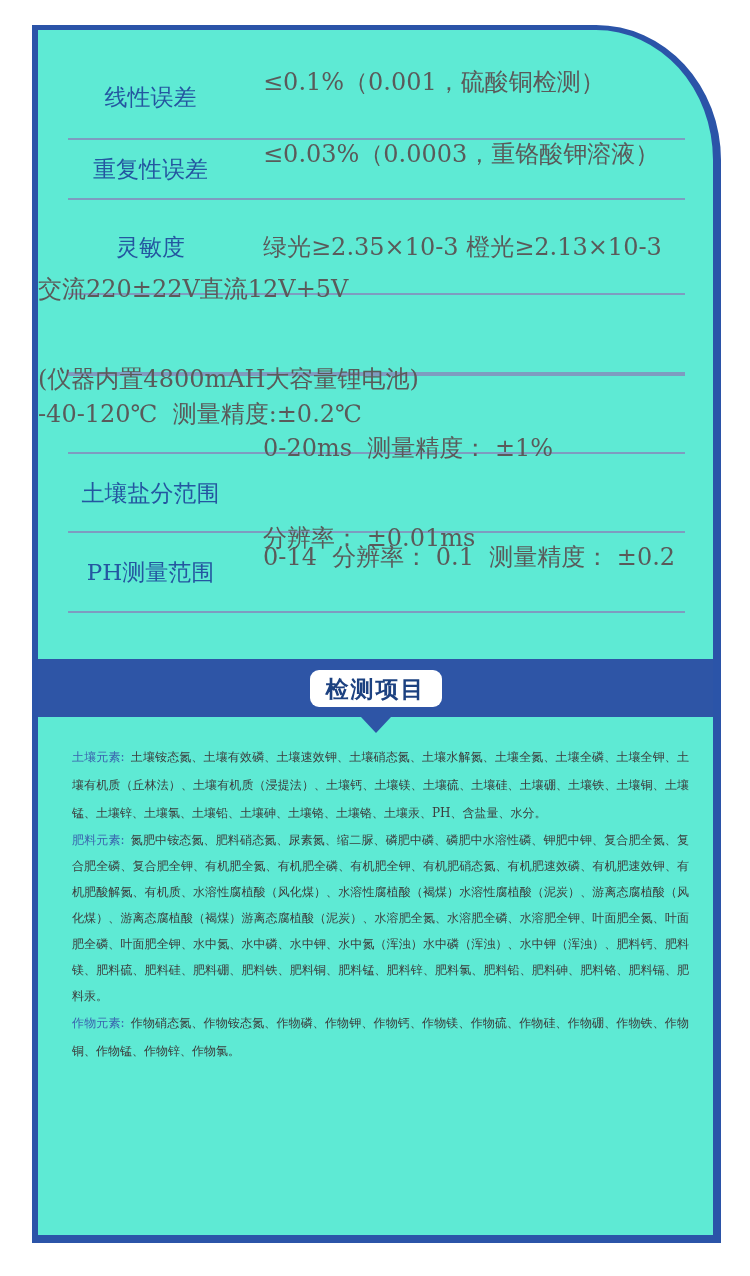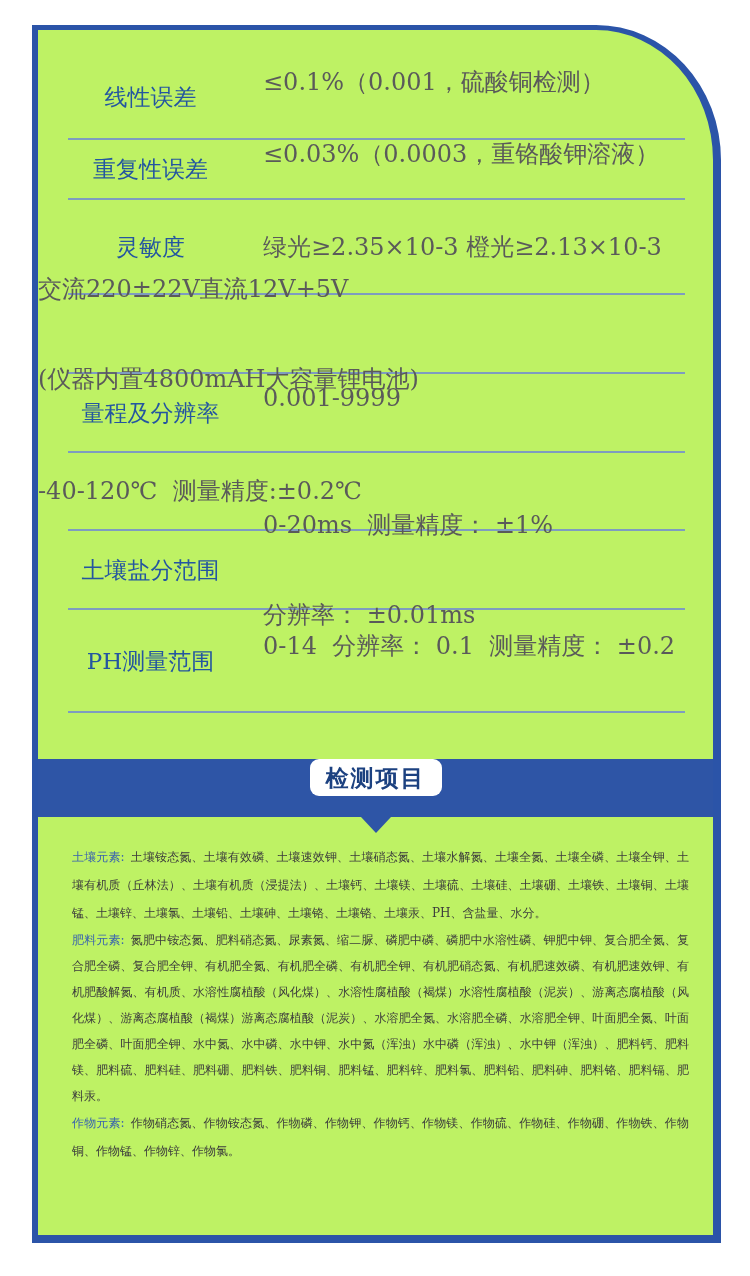--- a/index.html
+++ b/index.html
@@ -1,32 +1,32 @@
 <!DOCTYPE html>
 <html><head>
 <meta charset="utf-8">
 <style>
   html,body{margin:0;padding:0;background:#ffffff;}
   .page{position:relative;width:750px;height:1276px;background:#ffffff;overflow:hidden;
         font-family:"DejaVu Serif","Liberation Serif",serif;}
   .frame{position:absolute;left:32px;top:25px;width:689px;height:1218px;box-sizing:border-box;
          border:5px solid #2b54a8;border-left-width:6px;border-right-width:8px;border-bottom-width:8px;
-         border-top-right-radius:125px 135px;overflow:hidden;background:#bef264;}
+         border-top-right-radius:125px 135px;overflow:hidden;background:#5eead4;}
   
   .spec-table{padding-top:26px;}
   .spec-row{display:flex;align-items:center;}
   .r0{height:82px}.r1{height:58px}.r2{height:93px}.r3{height:77px}
-  .r4{height:77px}.r5{height:76px}.r6{height:77px}.r7{height:101px}
+  .r4{height:77px}.r5{height:76px}.r6{height:77px}.r7{height:78px}
   .spec-label{width:225px;flex:0 0 225px;text-align:center;color:#2456a0;font-size:23px;line-height:28px;}
   .spec-value{flex:1;color:#5a5a5a;font-size:24px;line-height:30px;white-space:pre-wrap;padding-right:8px;}
   .spec-value .v2:empty{display:none;}
   .spec-value span{display:block;}
   .sep{height:2px;background:#7e9cc0;margin:0 28px 0 30px;}
   
-  .banner{margin-top:46px;height:58px;background:#2e55a6;display:flex;justify-content:center;align-items:flex-start;}
+  .banner{margin-top:46px;height:58px;background:#2e55a6;display:flex;justify-content:center;align-items:center;}
   .pill{background:#ffffff;border-radius:9px;padding:4px 16px;color:#1c4180;font-size:23px;
         font-weight:bold;letter-spacing:2px;line-height:29px;}
   .tri-wrap{height:0;text-align:center;}
   .tri{width:0;height:0;margin:0 auto;border-left:15px solid transparent;border-right:15px solid transparent;
        border-top:16px solid #2e55a6;}
   
   .detection{padding:26px 24px 0 34px;font-size:12px;line-height:28px;color:#3c3c3c;text-align:justify;}
   .detection p{margin:0;}
   .detection p.tight{line-height:26px;}
   .sect-label{color:#3a64ae;margin-right:6px;}
@@ -66,27 +66,20 @@
       <div class="sep"></div>
 
       <div class="spec-row r3">
         <div class="spec-value">
           <span class="v1">交流220±22V直流12V+5V</span>
           <span class="v2">(仪器内置4800mAH大容量锂电池)</span>
         </div>
       </div>
       <div class="sep"></div>
 
-      <div class="spec-row r4">
-        <div class="spec-label">量程及分辨率</div>
-        <div class="spec-value">
-          <span class="v1">0.001-9999</span>
-          
-        </div>
-      </div>
       <div class="sep"></div>
 
       <div class="spec-row r5">
         <div class="spec-value">
           <span class="v1">-40-120℃  测量精度:±0.2℃</span>
         </div>
       </div>
       <div class="sep"></div>
 
       <div class="spec-row r6">

